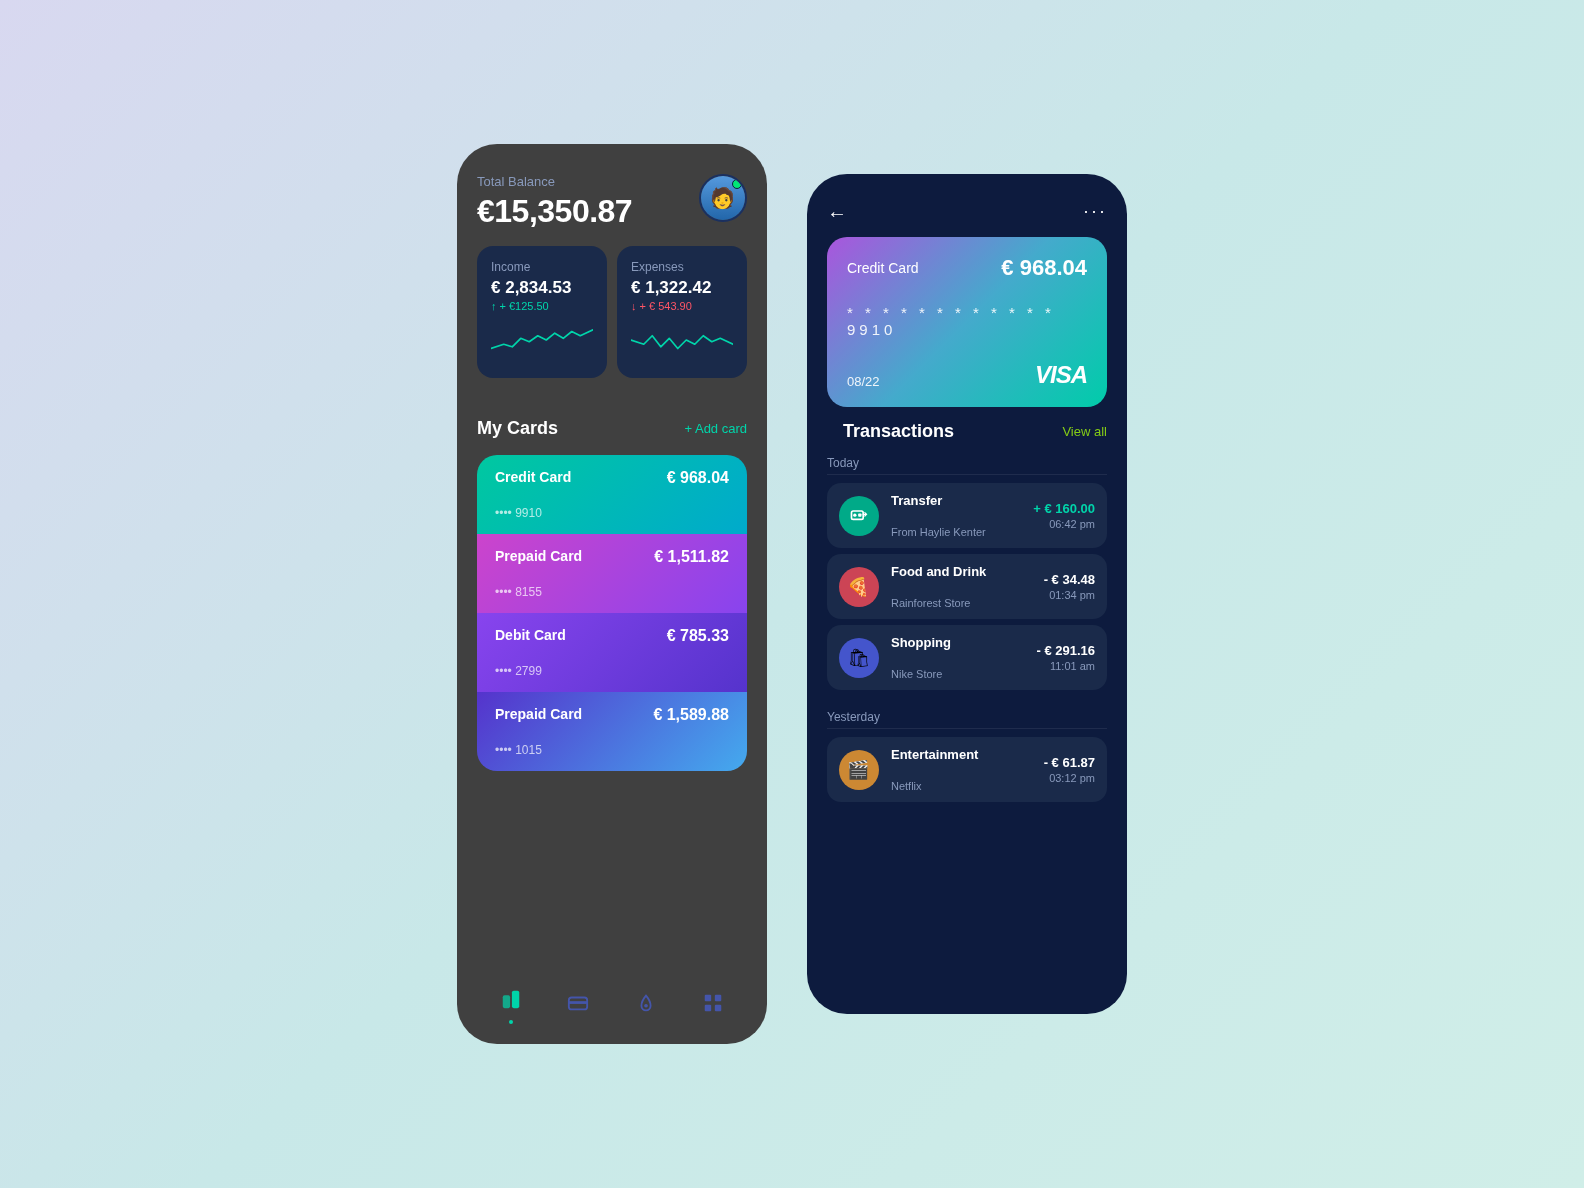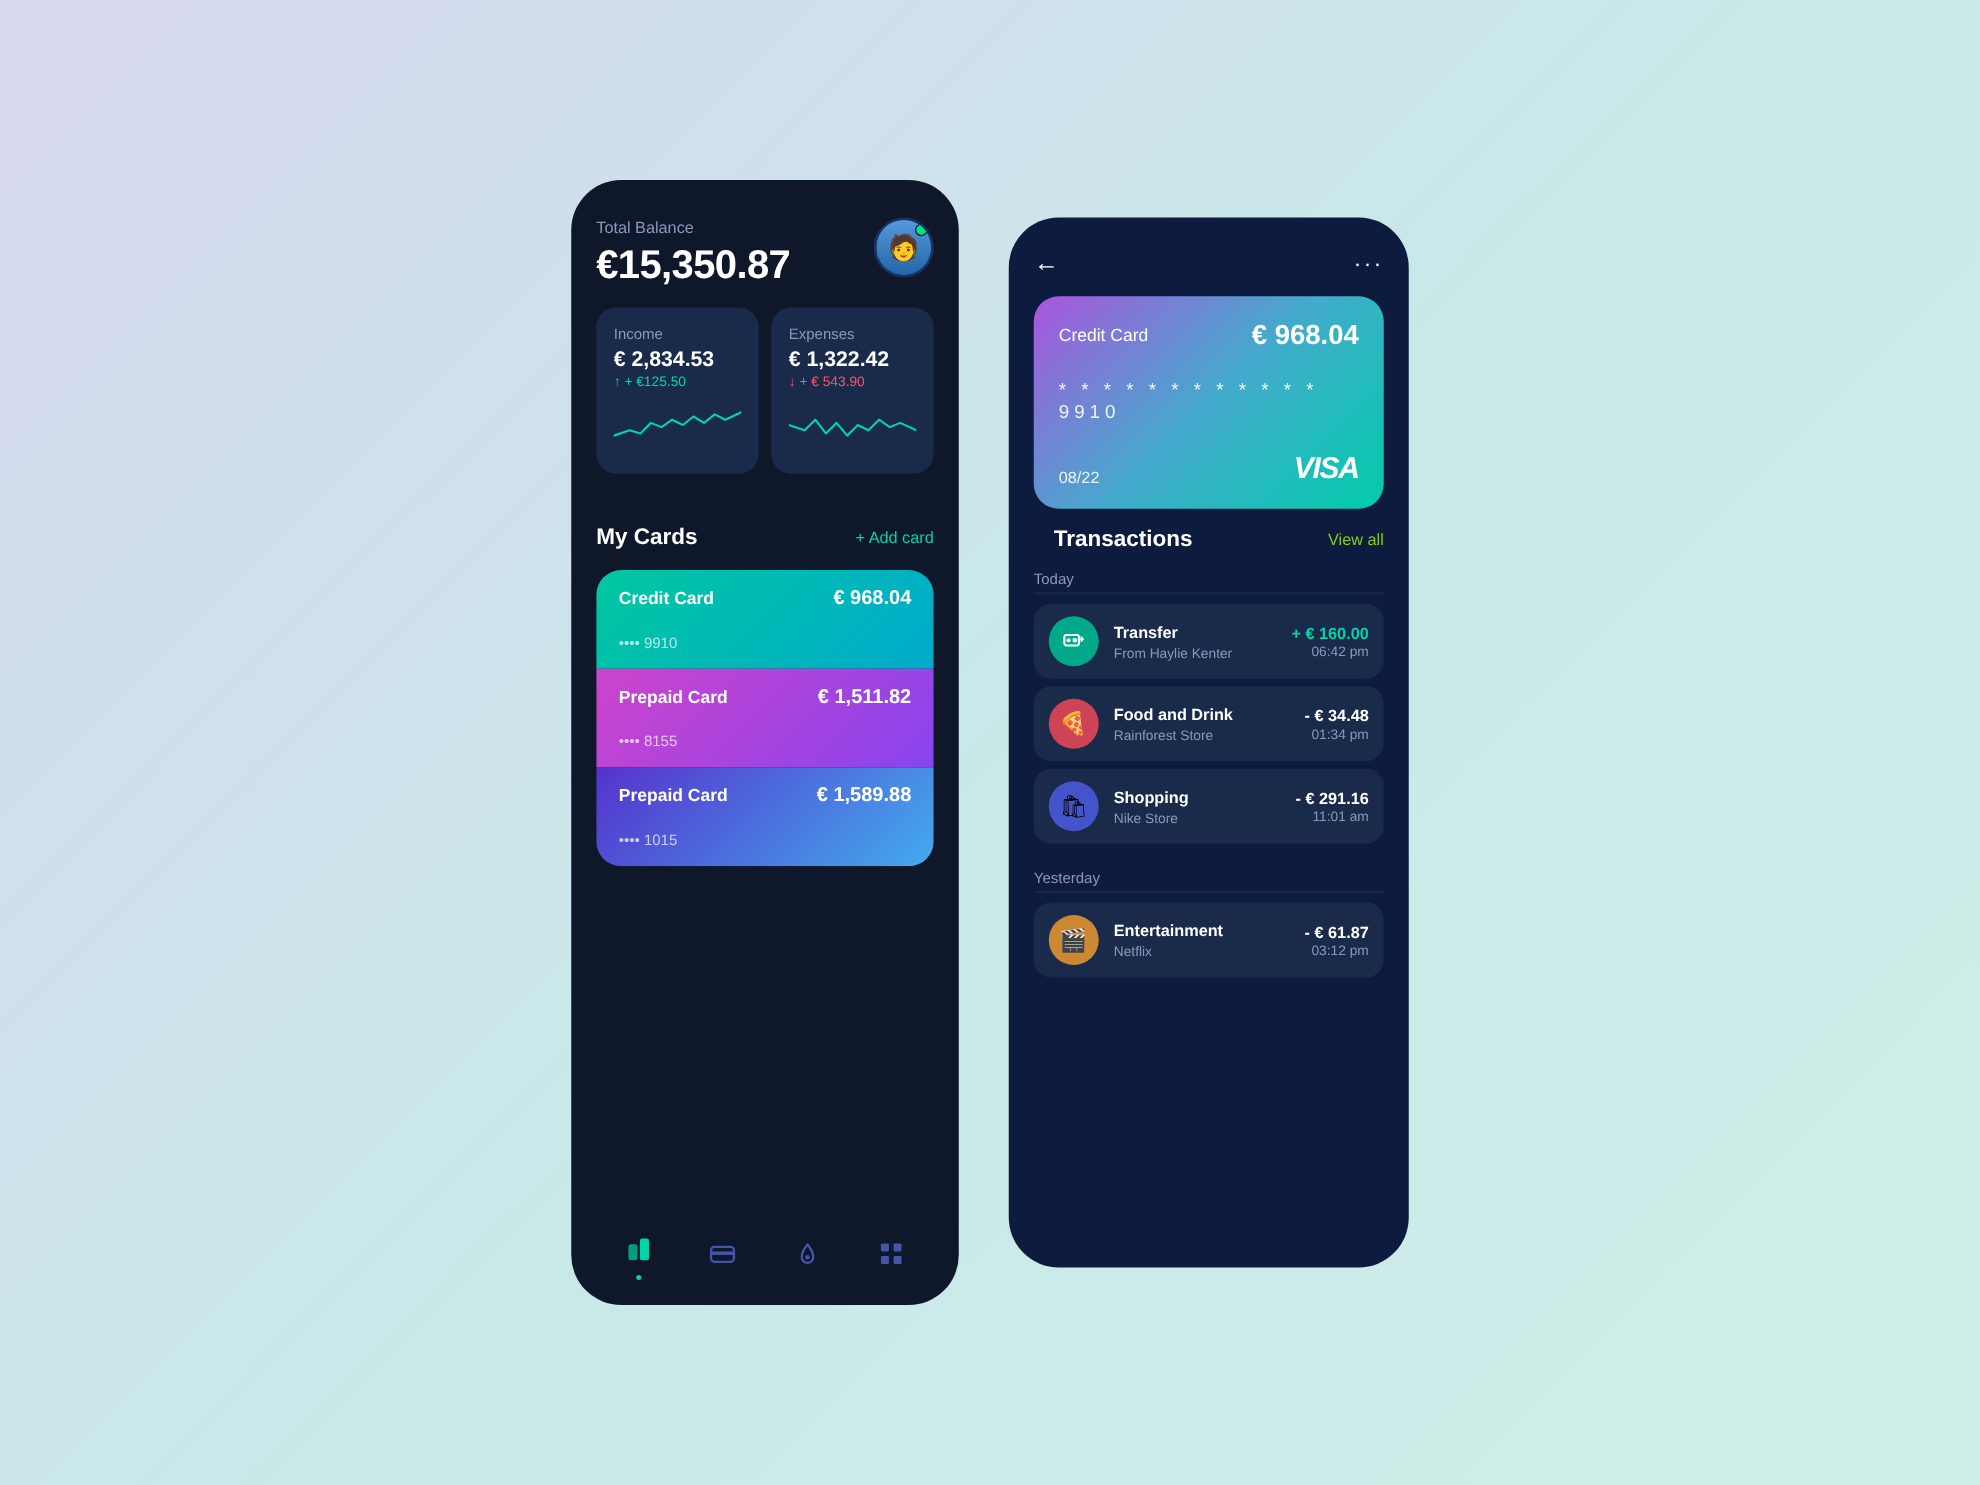--- a/index.html
+++ b/index.html
@@ -12,21 +12,21 @@
       justify-content: center;
       gap: 40px;
       font-family: -apple-system, BlinkMacSystemFont, 'Segoe UI', sans-serif;
       overflow: hidden;
     }
 
     
     .phone-left {
       width: 310px;
       height: 900px;
-      background: #0f172a;
+      background: #404040;
       border-radius: 40px;
       padding: 30px 20px 20px;
       display: flex;
       flex-direction: column;
       gap: 16px;
       position: relative;
     }
 
     
     .phone-right {
@@ -406,21 +406,21 @@
 
     .tx-name {
       color: #ffffff;
       font-size: 13px;
       font-weight: 600;
     }
 
     .tx-sub {
       color: #8899bb;
       font-size: 11px;
-      margin-top: 4px;
+      margin-top: 18px;
     }
 
     .tx-right {
       text-align: right;
     }
 
     .tx-amount {
       font-size: 13px;
       font-weight: 700;
     }
@@ -495,20 +495,27 @@
       </div>
       <div class="card-item-num">•••• 9910</div>
     </div>
     <div class="card-item card-prepaid1">
       <div class="card-item-row">
         <span class="card-item-name">Prepaid Card</span>
         <span class="card-item-amount">€ 1,511.82</span>
       </div>
       <div class="card-item-num">•••• 8155</div>
     </div>
+    <div class="card-item card-debit">
+      <div class="card-item-row">
+        <span class="card-item-name">Debit Card</span>
+        <span class="card-item-amount">€ 785.33</span>
+      </div>
+      <div class="card-item-num">•••• 2799</div>
+    </div>
     <div class="card-item card-prepaid2">
       <div class="card-item-row">
         <span class="card-item-name">Prepaid Card</span>
         <span class="card-item-amount">€ 1,589.88</span>
       </div>
       <div class="card-item-num">•••• 1015</div>
     </div>
   </div>
 
   <div class="bottom-nav">

